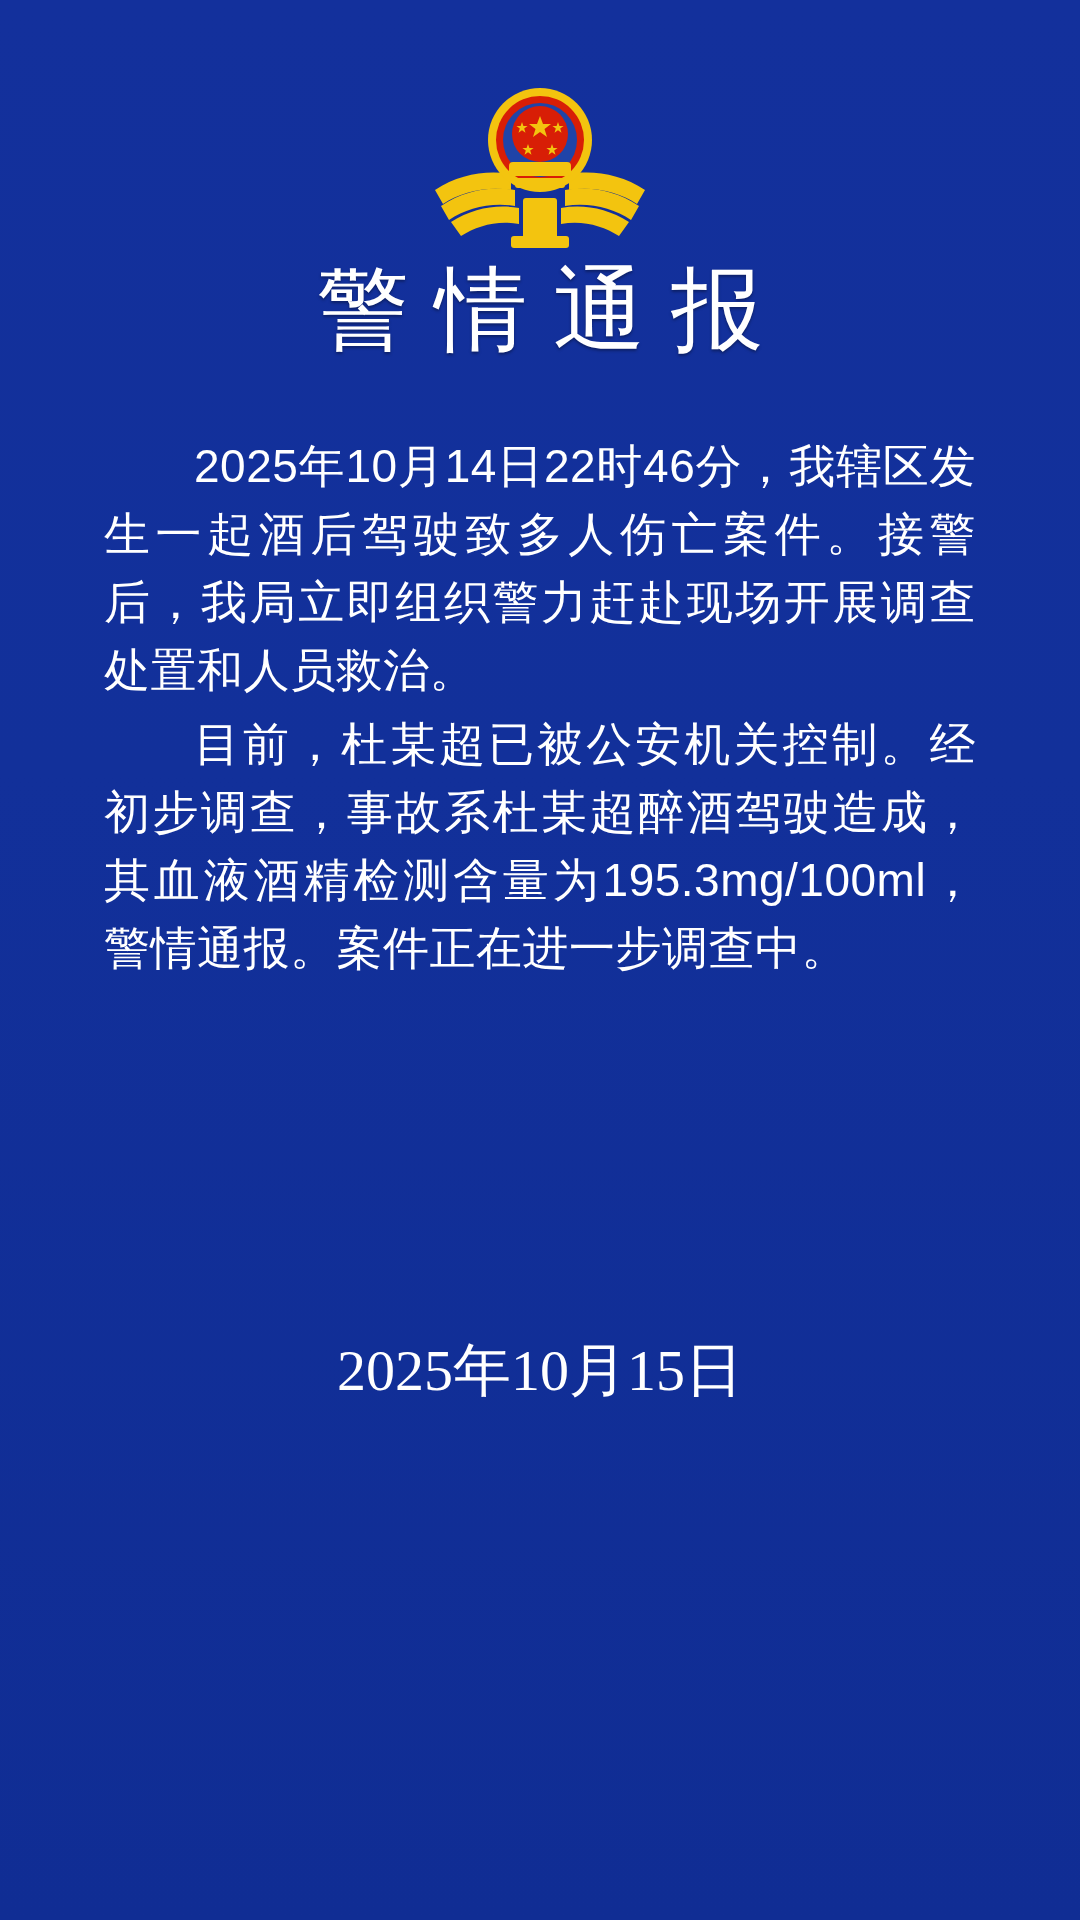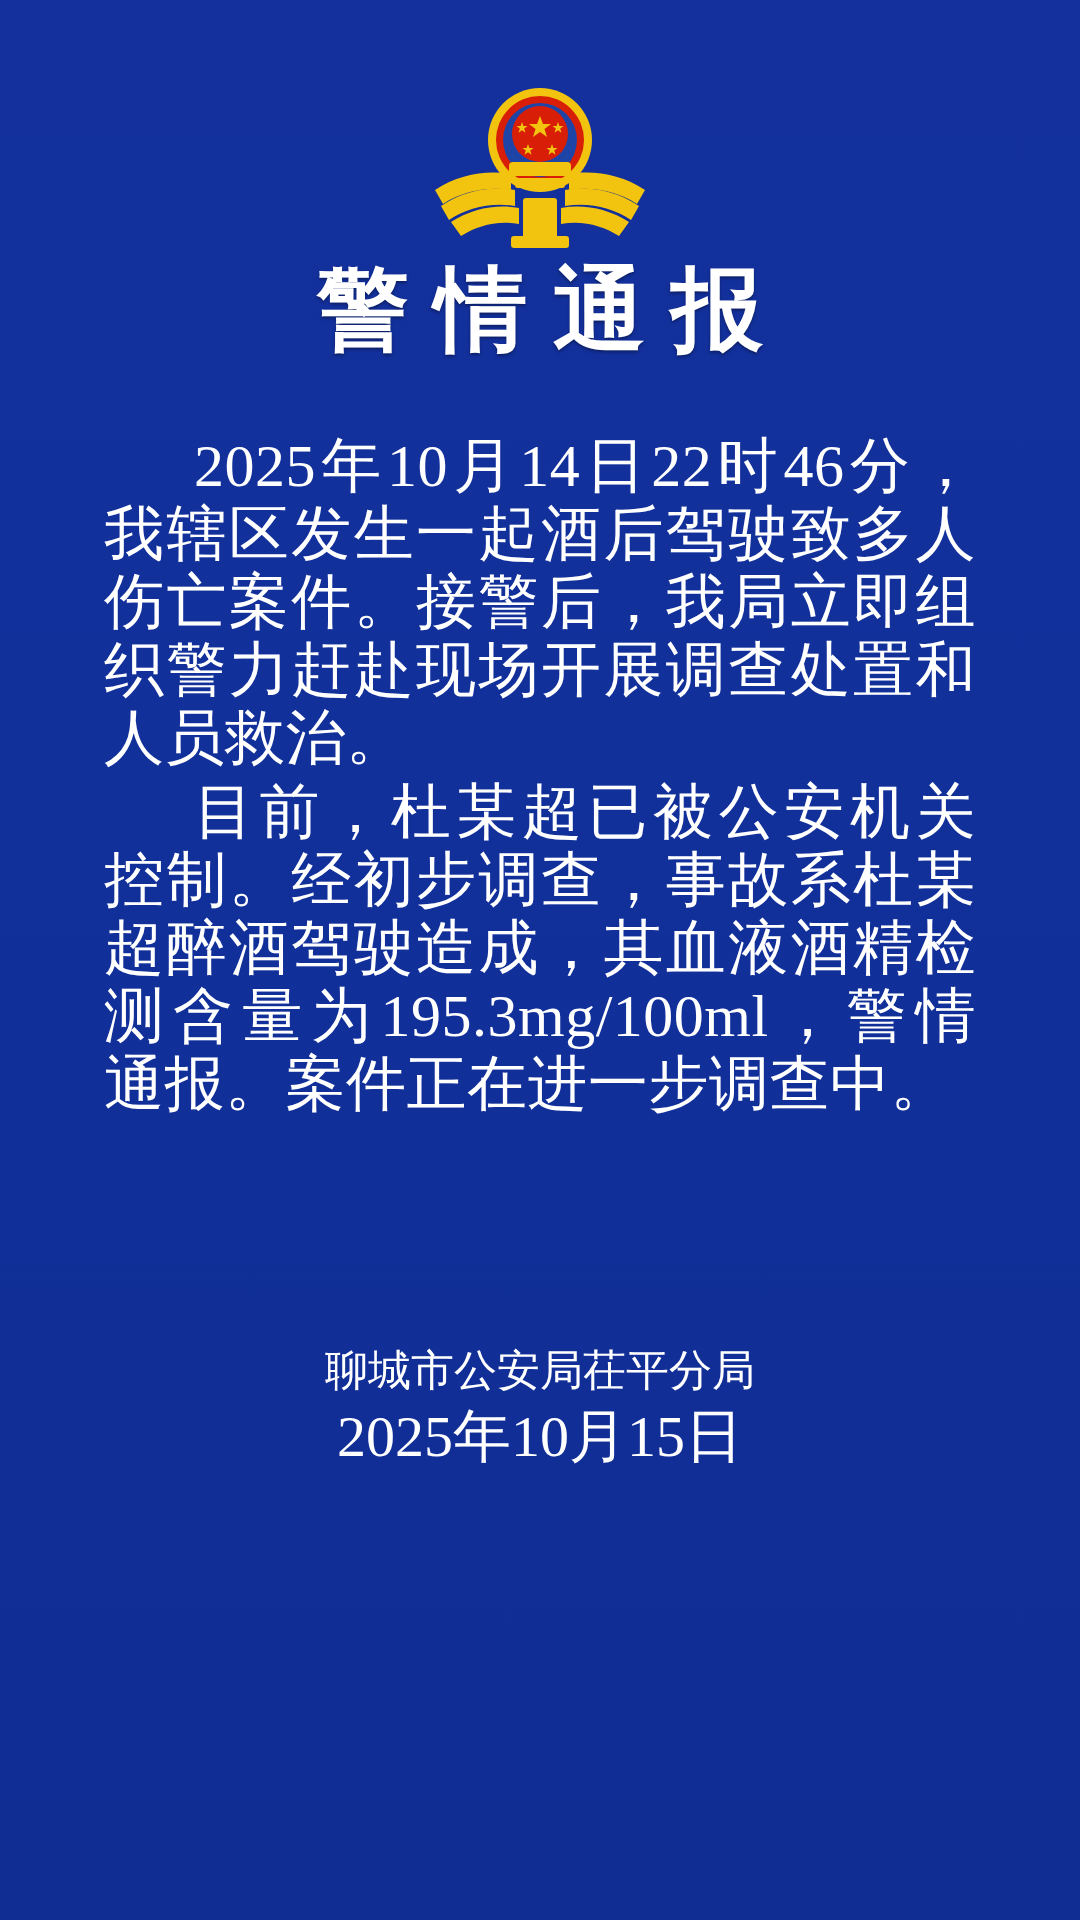--- a/index.html
+++ b/index.html
@@ -45,42 +45,42 @@
 
   
   .title {
     position: absolute;
     top: 262px;
     left: 0;
     width: 100%;
     text-align: center;
     font-size: 92px;
     line-height: 1.05;
-    font-weight: bold;
+    font-weight: normal;
     letter-spacing: 26px;
     text-indent: 26px;
     font-family: "Liberation Serif", "DejaVu Serif", serif;
     text-shadow: 0 2px 3px rgba(0,0,0,0.35);
   }
 
   
   .body-text {
     position: absolute;
     top: 432px;
     left: 104px;
     width: 872px;
   }
   .body-text p {
     margin: 0 0 6px 0;
-    font-size: 60px;
+    font-size: 46px;
     line-height: 68px;
     text-align: justify;
     text-justify: inter-ideograph;
     text-indent: 90px;
-    font-family: Liberation Serif, serif;
+    font-family: Liberation Sans, sans-serif;
     letter-spacing: 0.5px;
   }
 
   
   .signature {
     position: absolute;
     top: 1338px;
     left: 0;
     width: 100%;
     text-align: center;
@@ -140,17 +140,16 @@
   </div>
 
   <div class="title">警情通报</div>
 
   <div class="body-text">
     <p>2025年10月14日22时46分，我辖区发生一起酒后驾驶致多人伤亡案件。接警后，我局立即组织警力赶赴现场开展调查处置和人员救治。</p>
     <p>目前，杜某超已被公安机关控制。经初步调查，事故系杜某超醉酒驾驶造成，其血液酒精检测含量为195.3mg/100ml，警情通报。案件正在进一步调查中。</p>
   </div>
 
   <div class="signature">
-    <div class="org">聊城市公安局茌平分局</div>
     <div class="date">2025年10月15日</div>
   </div>
 
 </div>
 
 </body></html>

